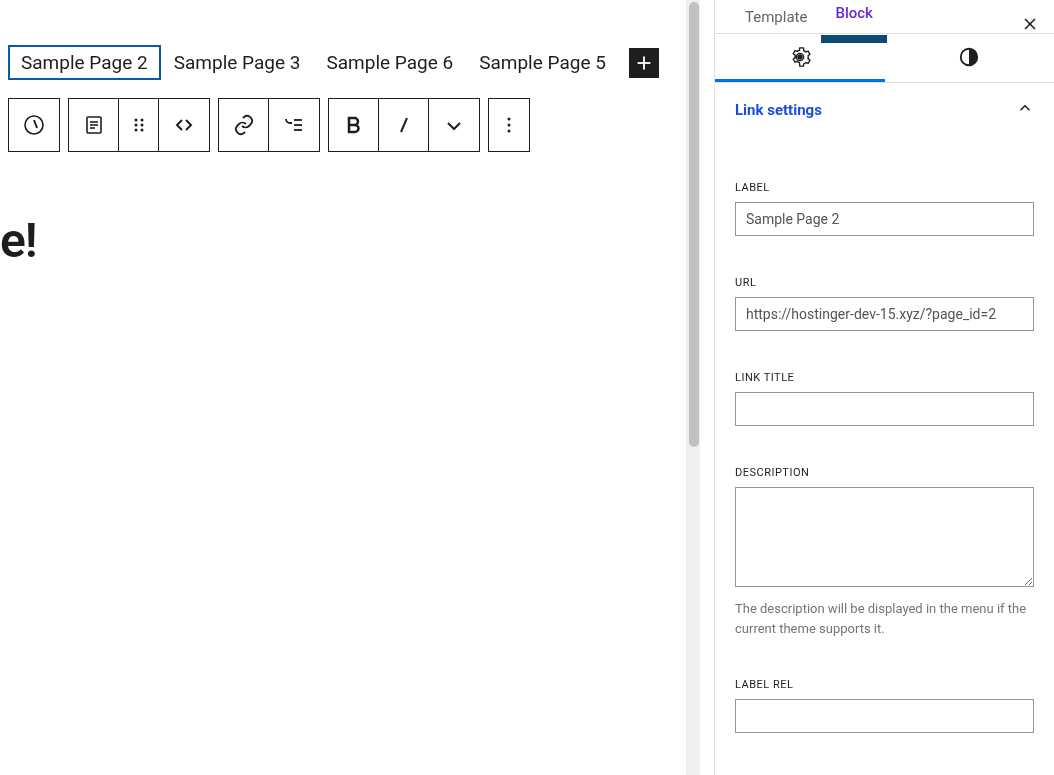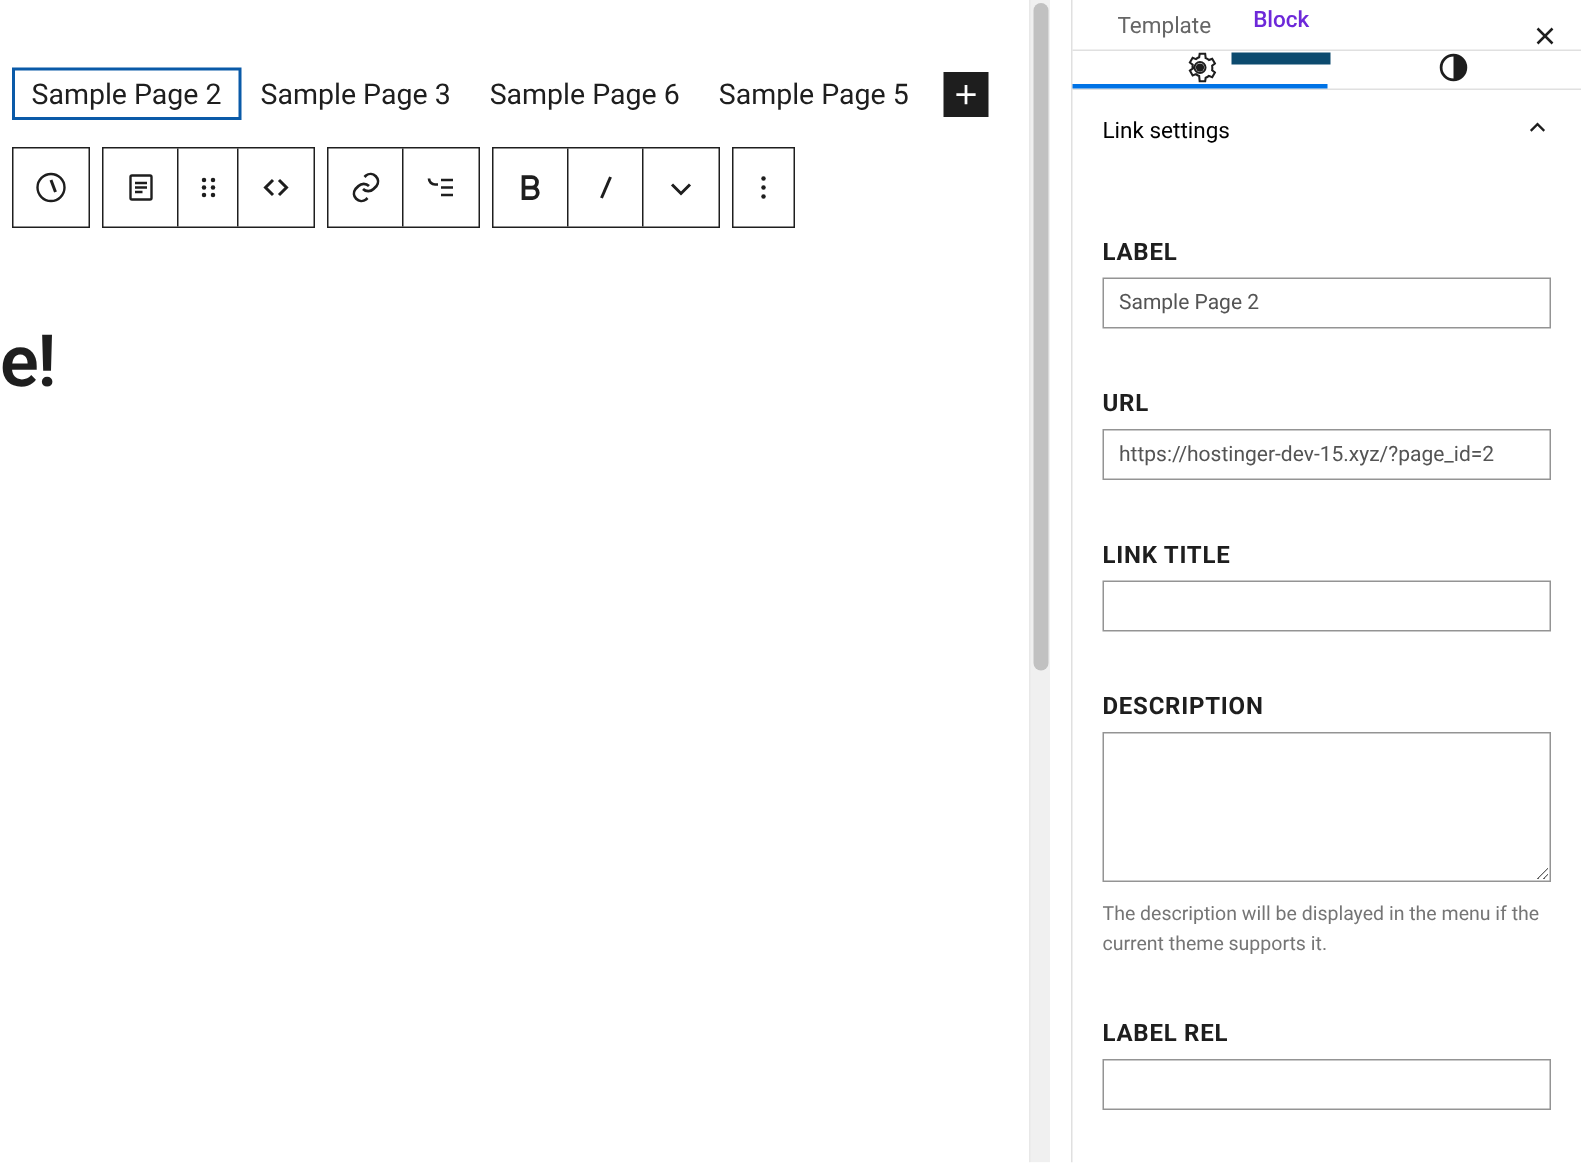--- a/index.html
+++ b/index.html
@@ -158,33 +158,33 @@
     }
     .panel-header {
       display: flex;
       align-items: center;
       justify-content: space-between;
       padding: 16px 20px;
       cursor: pointer;
     }
     .panel-title {
       font-size: 15px;
-      font-weight: 400;
-      color: #000000;
+      font-weight: 700;
+      color: #1d4ed8;
     }
     .panel-toggle svg { width: 18px; height: 18px; }
     .panel-body {
       padding: 4px 20px 20px 20px;
     }
     .field {
       margin-bottom: 22px;
     }
     .field-label {
-      font-size: 16px;
-      font-weight: 700;
+      font-size: 11px;
+      font-weight: 400;
       color: #1e1e1e;
       letter-spacing: 0.5px;
       margin-bottom: 8px;
       display: block;
       margin-top: 40px;
     }
     .field-input {
       width: 100%;
       border: 1px solid #949494;
       padding: 8px 10px;

